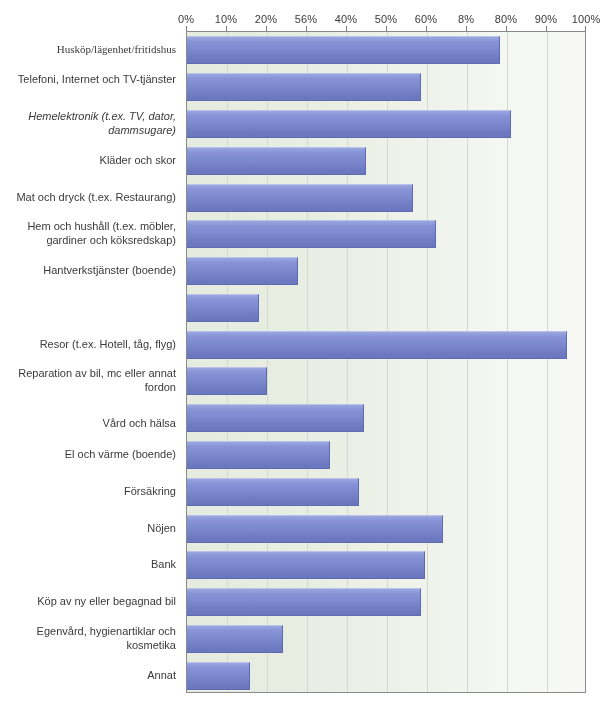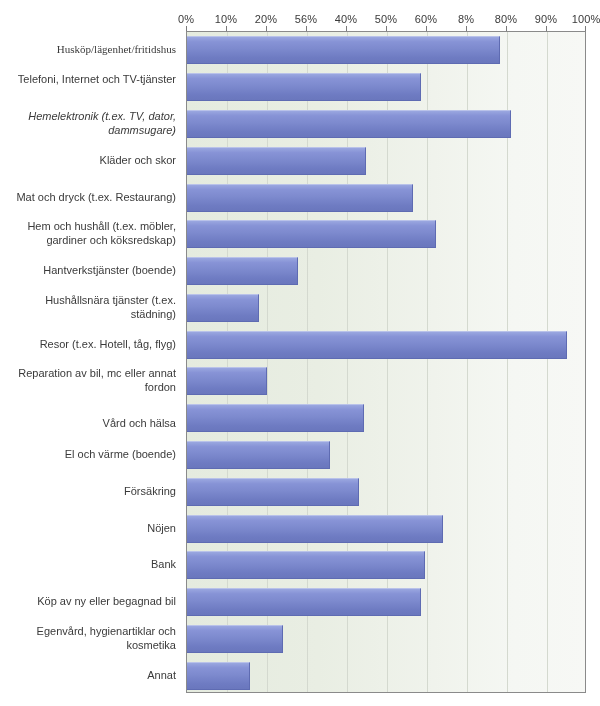--- a/index.html
+++ b/index.html
@@ -185,21 +185,20 @@
   </div>
 
   <div class="category-labels">
       <div class="cat-label" style="top: 11.3889px; font-family: Liberation Serif, serif;">Husköp/lägenhet/fritidshus</div>
       <div class="cat-label" style="top: 41.1667px;">Telefoni, Internet och TV-tjänster</div>
       <div class="cat-label" style="top: 77.9444px; font-style: italic;">Hemelektronik (t.ex. TV, dator, dammsugare)</div>
       <div class="cat-label" style="top: 121.722px;">Kläder och skor</div>
       <div class="cat-label" style="top: 158.5px;">Mat och dryck (t.ex. Restaurang)</div>
       <div class="cat-label" style="top: 188.278px;">Hem och hushåll (t.ex. möbler, gardiner och köksredskap)</div>
       <div class="cat-label" style="top: 232.056px;">Hantverkstjänster (boende)</div>
-      <div class="cat-label" style="top: 261.833px;">Hushållsnära tjänster (t.ex. städning)</div>
       <div class="cat-label" style="top: 305.611px;">Resor (t.ex. Hotell, tåg, flyg)</div>
       <div class="cat-label" style="top: 335.389px;">Reparation av bil, mc eller annat fordon</div>
       <div class="cat-label" style="top: 385px;">Vård och hälsa</div>
       <div class="cat-label" style="top: 452.722px;">Försäkring</div>
       <div class="cat-label" style="top: 415.944px;">El och värme (boende)</div>
       <div class="cat-label" style="top: 489.5px; padding-left: 32px;">Nöjen</div>
       <div class="cat-label" style="top: 526.278px;">Bank</div>
       <div class="cat-label" style="top: 563.056px;">Köp av ny eller begagnad bil</div>
       <div class="cat-label" style="top: 592.833px;">Egenvård, hygienartiklar och kosmetika</div>
       <div class="cat-label" style="top: 636.611px;">Annat</div>

